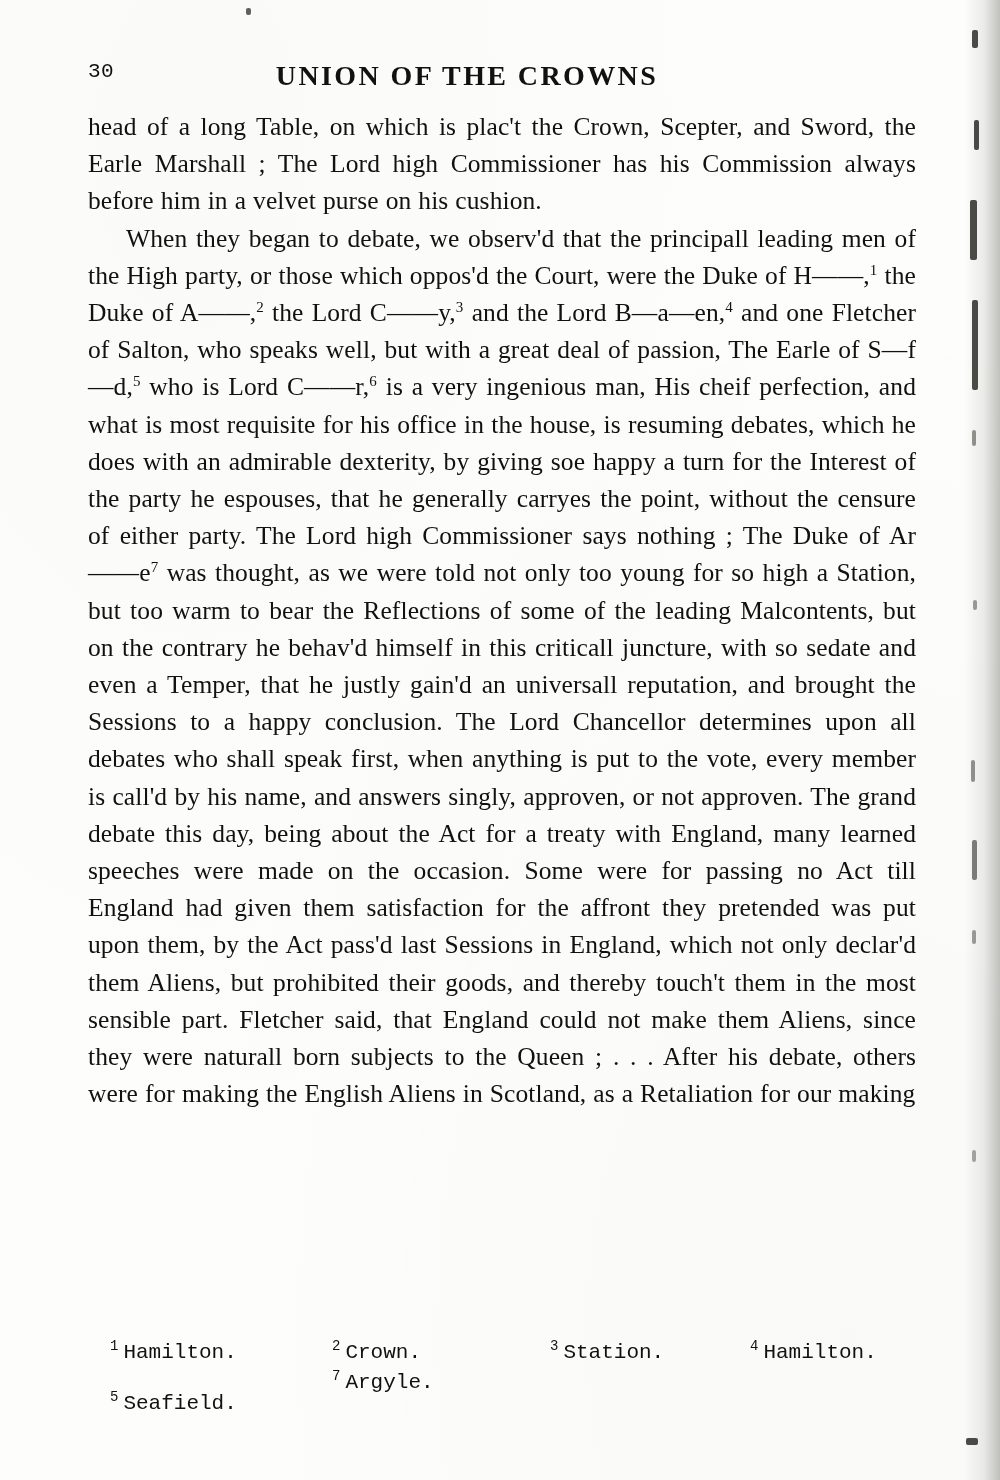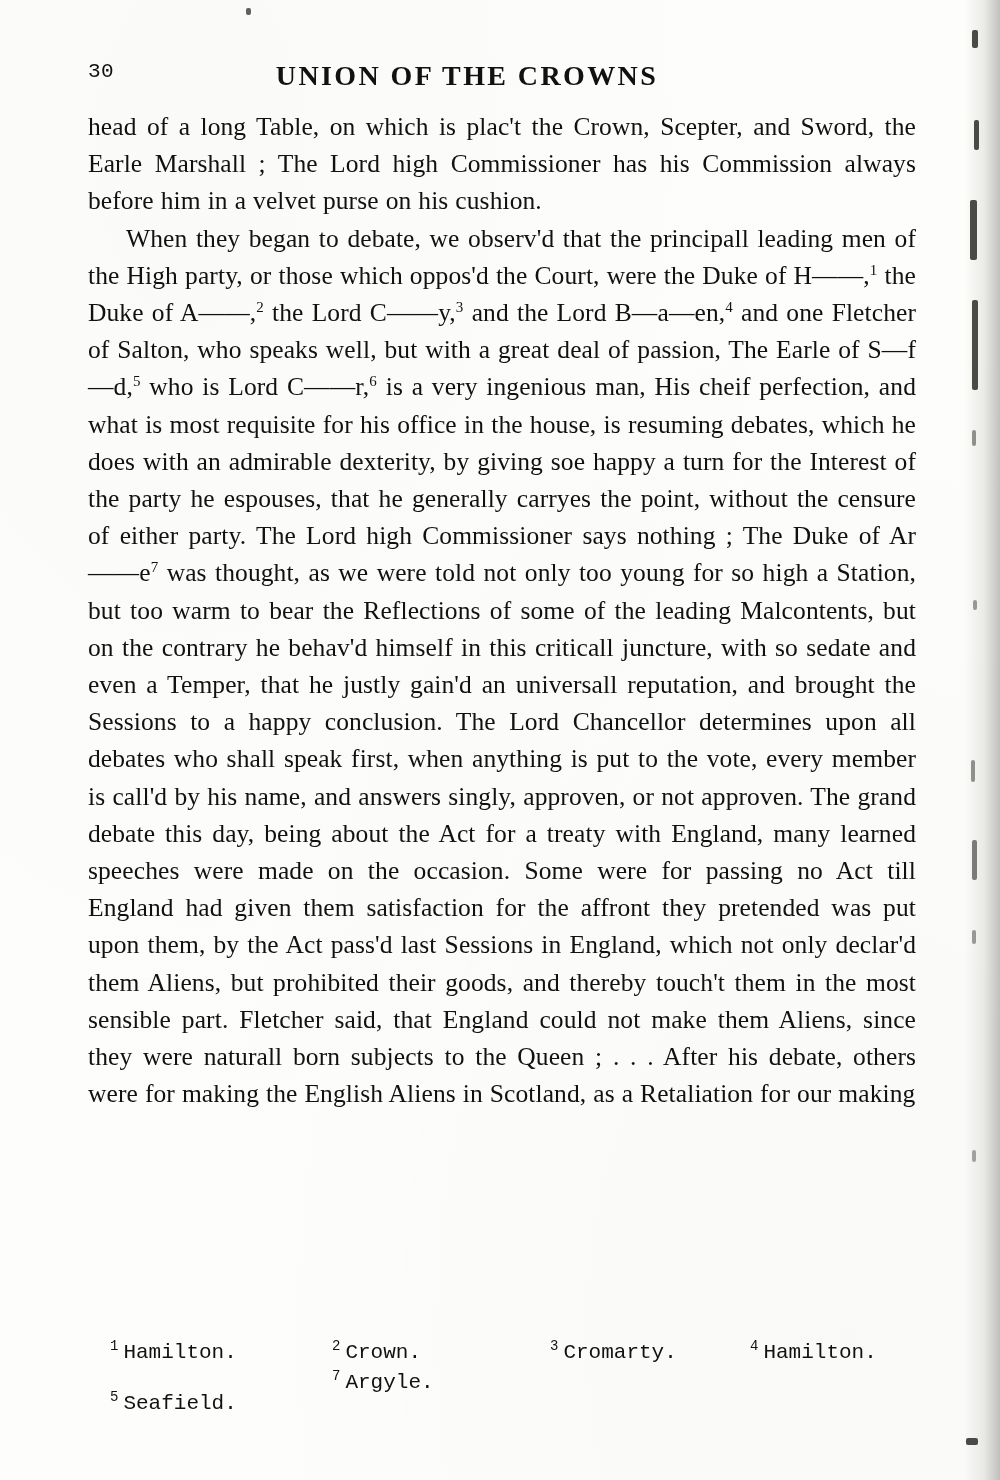--- a/index.html
+++ b/index.html
@@ -185,21 +185,21 @@
       <p>head of a long Table, on which is plac't the Crown, Scepter, and Sword, the Earle Marshall ; The Lord high Commissioner has his Commission always before him in a velvet purse on his cushion.</p>
       <p class="indent">When they began to debate, we observ'd that the principall leading men of the High party, or those which oppos'd the Court, were the Duke of H——,<sup>1</sup> the Duke of A——,<sup>2</sup> the Lord C——y,<sup>3</sup> and the Lord B—a—en,<sup>4</sup> and one Fletcher of Salton, who speaks well, but with a great deal of passion, The Earle of S—f—d,<sup>5</sup> who is Lord C——r,<sup>6</sup> is a very ingenious man, His cheif perfection, and what is most requisite for his office in the house, is resuming debates, which he does with an admirable dexterity, by giving soe happy a turn for the Interest of the party he espouses, that he generally carryes the point, without the censure of either party.   The Lord high Commissioner says nothing ;   The Duke of Ar——e<sup>7</sup> was thought, as we were told not only too young for so high a Station, but too warm to bear the Reflections of some of the leading Malcontents, but on the contrary he behav'd himself in this criticall juncture, with so sedate and even a Temper, that he justly gain'd an universall reputation, and brought the Sessions to a happy conclusion.  The Lord Chancellor determines upon all debates who shall speak first, when anything is put to the vote, every member is call'd by his name, and answers singly, approven, or not approven.   The grand debate this day, being about the Act for a treaty with England, many learned speeches were made on the occasion.   Some were for passing no Act till England had given them satisfaction for the affront they pretended was put upon them, by the Act pass'd last Sessions in England, which not only declar'd them Aliens, but prohibited their goods, and thereby touch't them in the most sensible part.   Fletcher said, that England could not make them Aliens, since they were naturall born subjects to the Queen ; . . .   After his debate, others were for making the English Aliens in Scotland, as a Retaliation for our making</p>
     </div>
 
   </div>
 
   <div class="footnotes">
     <div class="fn-row r1">
       <span class="fn-cell"><sup>1</sup><span>Hamilton.</span></span>
       <span class="fn-cell"><sup>2</sup><span>Crown.</span></span>
-      <span class="fn-cell"><sup>3</sup><span>Cromarty.</span></span>
+      <span class="fn-cell"><sup>3</sup><span>Station.</span></span>
       <span class="fn-cell"><sup>4</sup><span>Hamilton.</span></span>
     </div>
     <div class="fn-row r2">
       <span class="fn-cell"><sup>5</sup><span>Seafield.</span></span>
       <span class="fn-cell"><sup>7</sup><span>Argyle.</span></span>
     </div>
   </div>
 
 </div>
 

